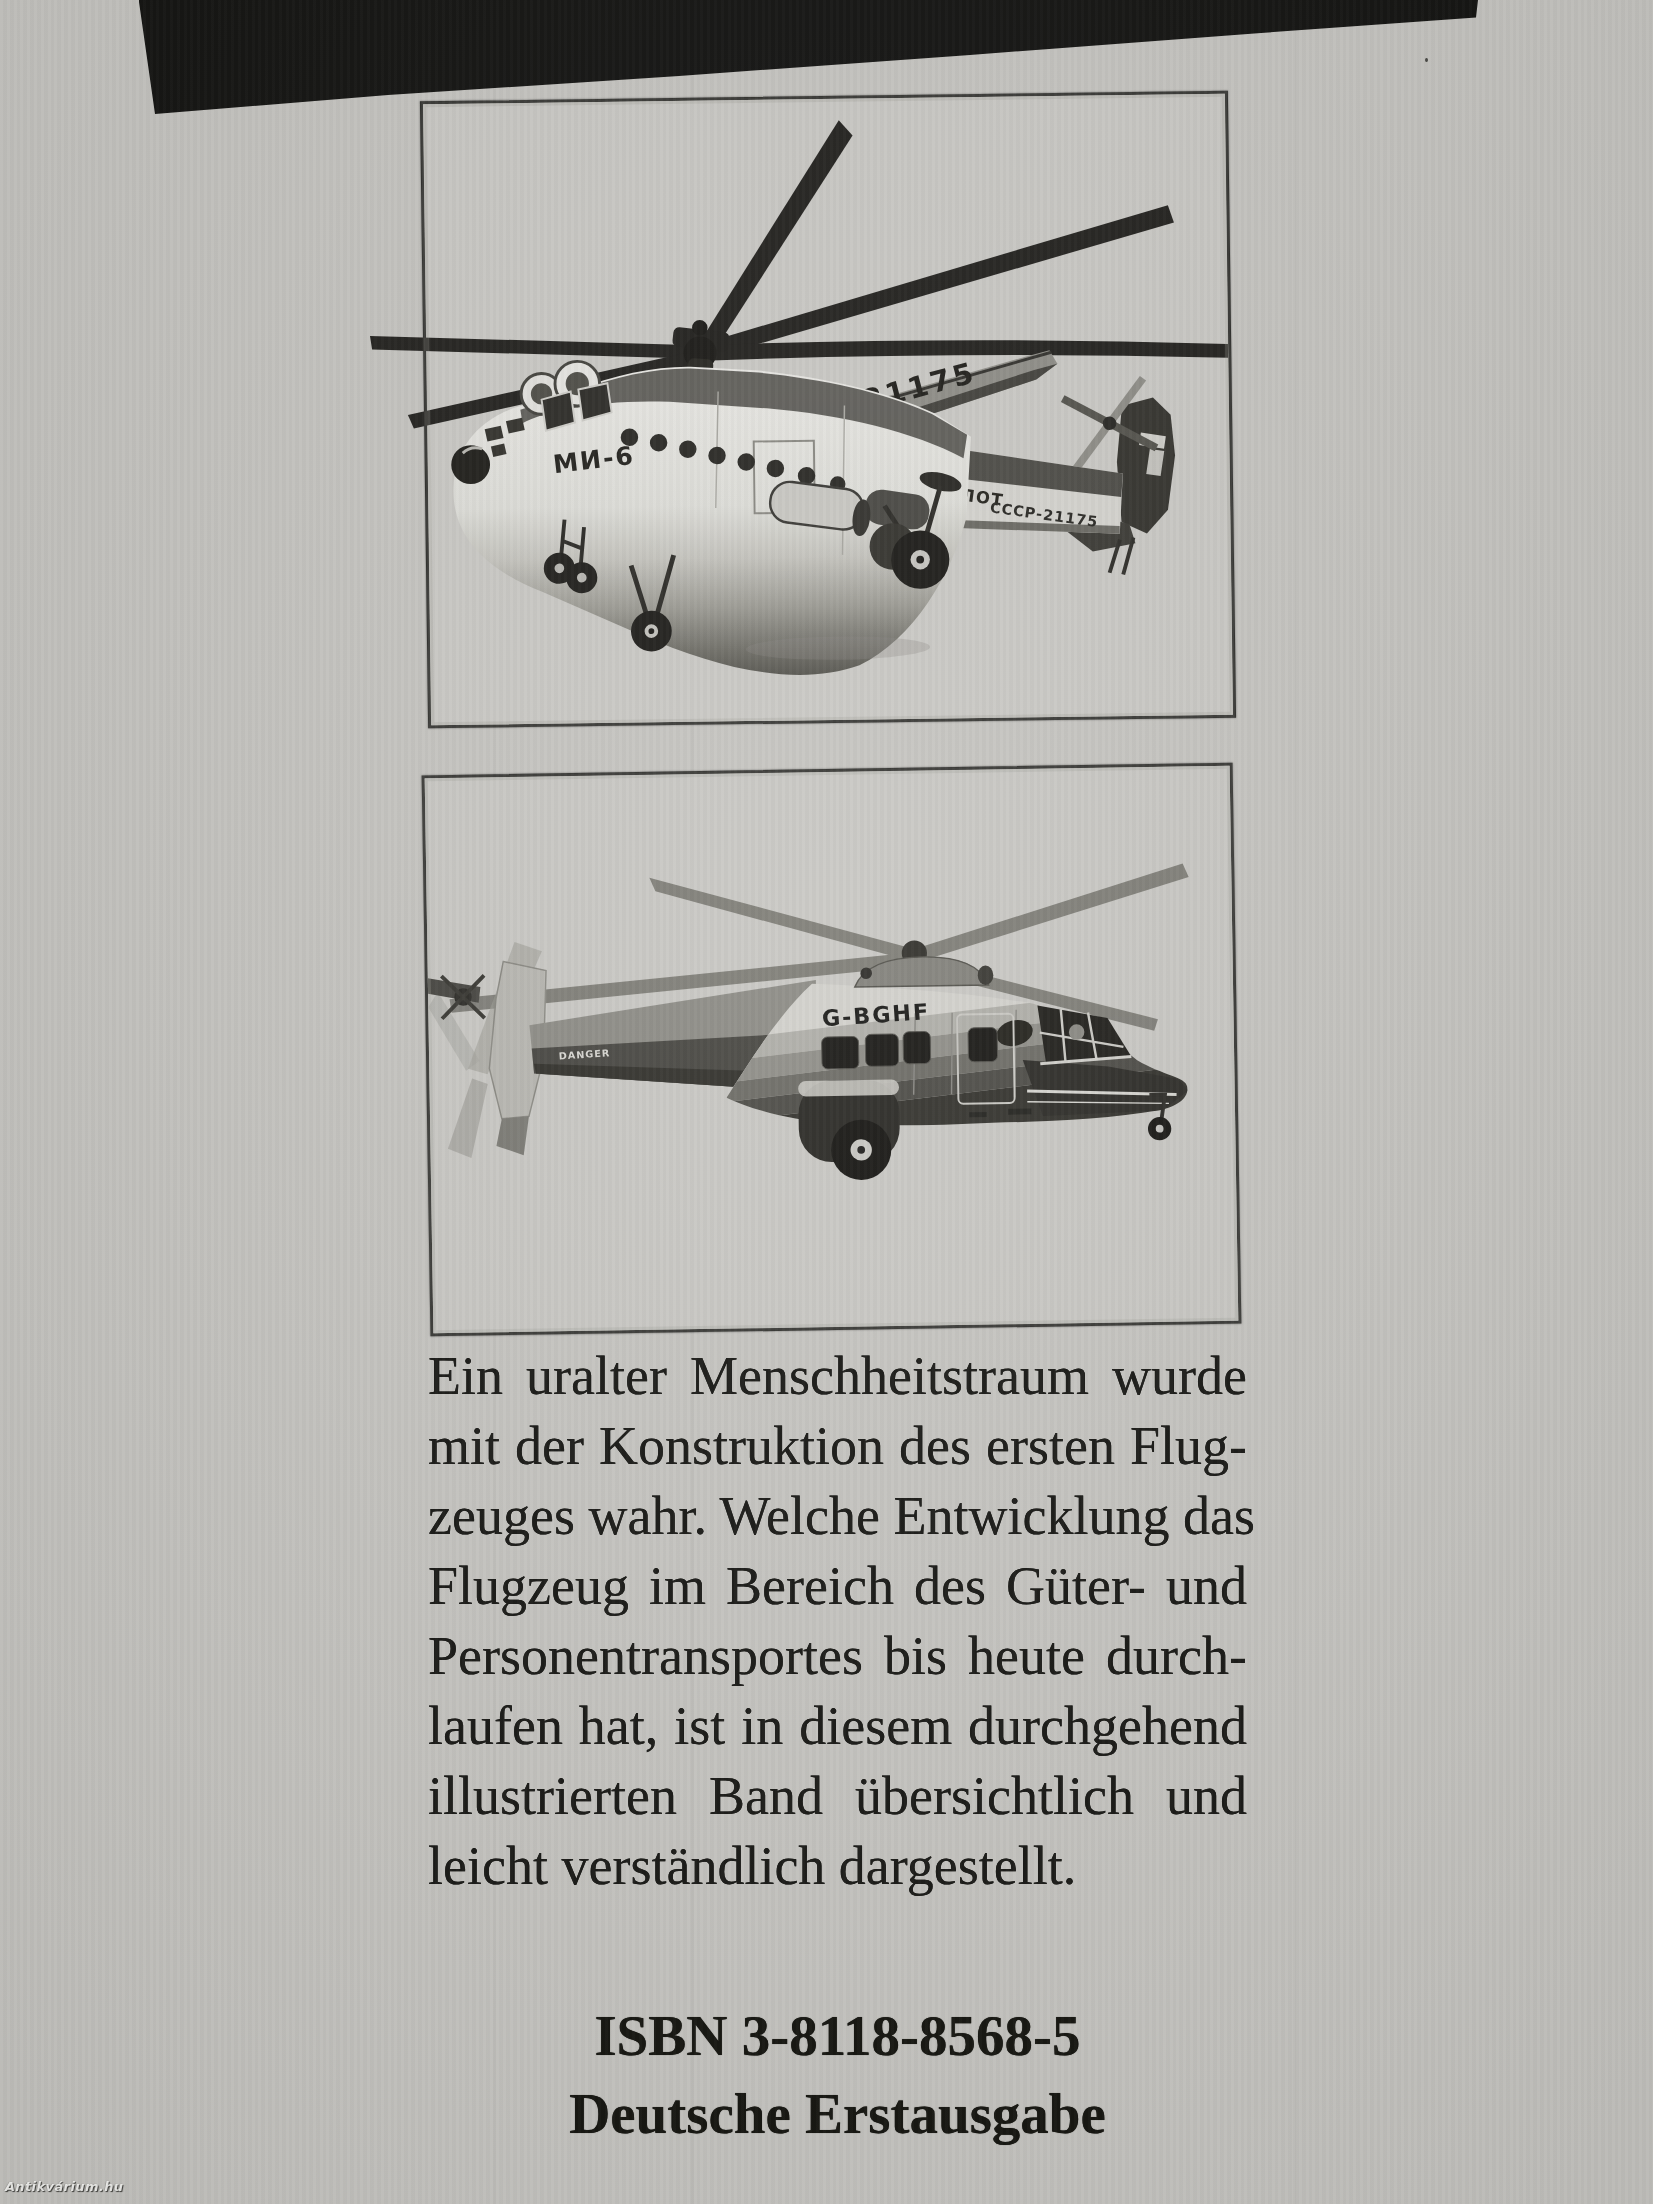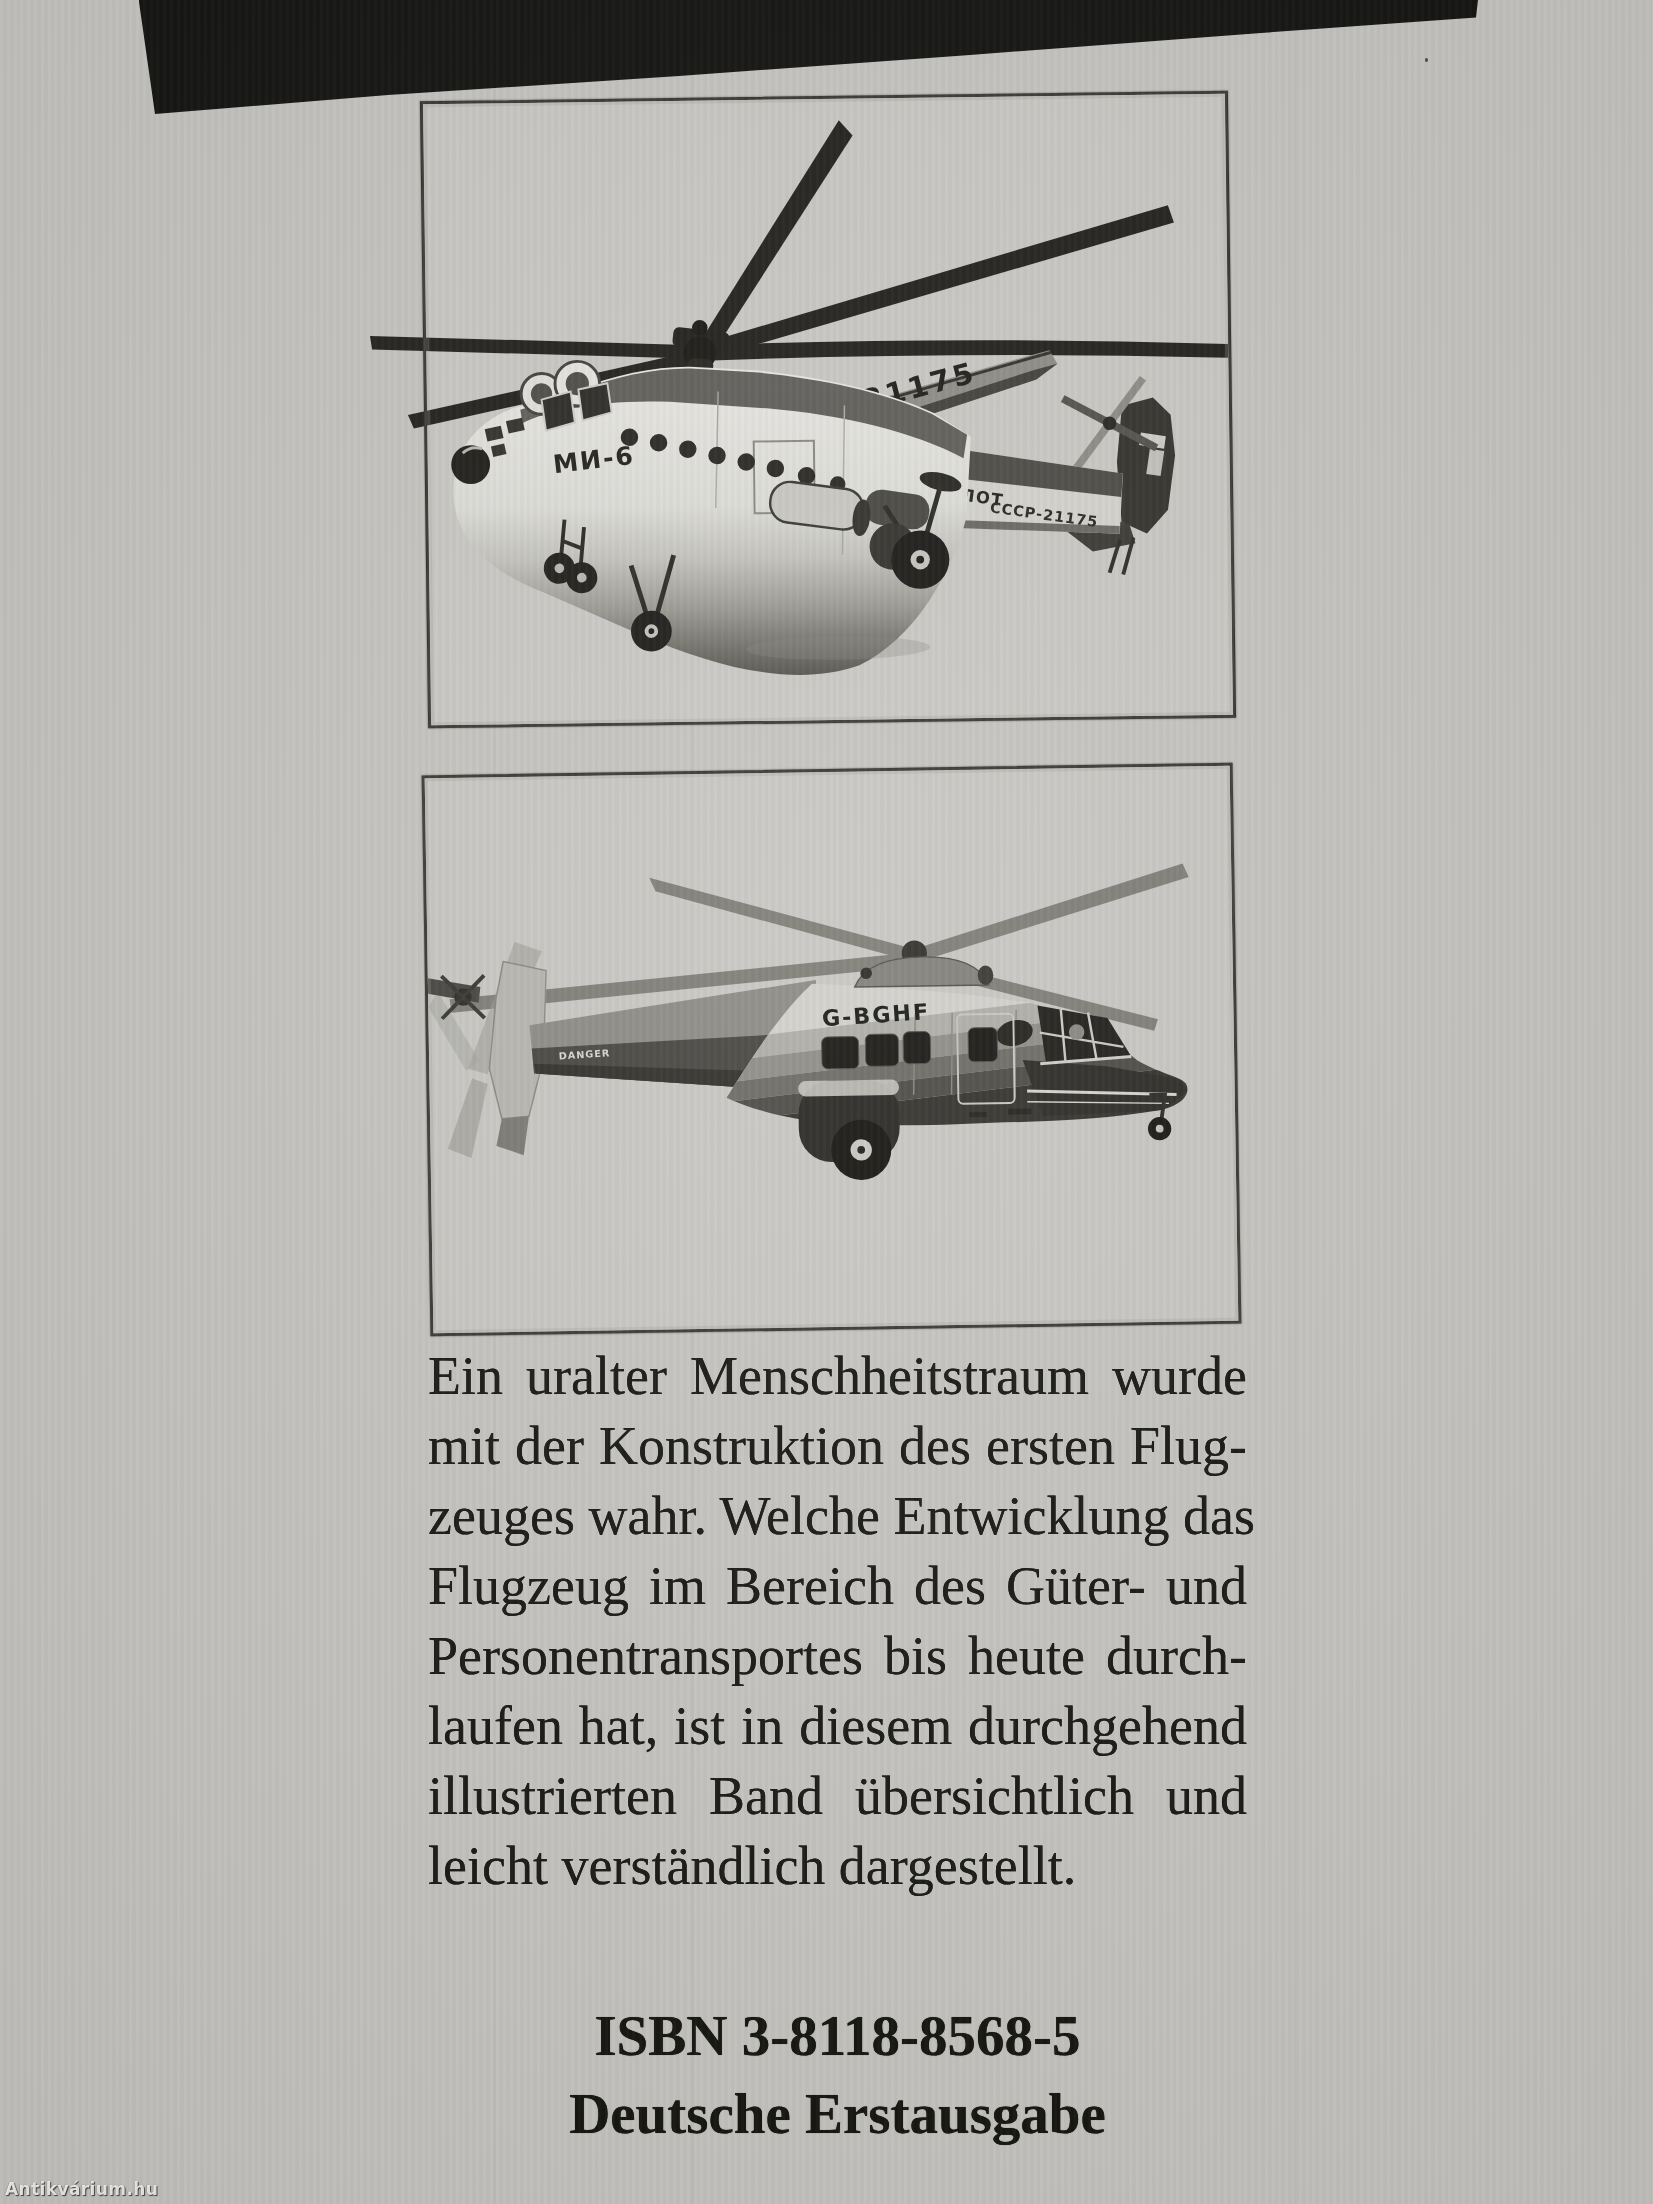--- a/index.html
+++ b/index.html
@@ -38,23 +38,24 @@
   }
   .blurb .line{text-align:justify;text-align-last:justify;white-space:nowrap;}
   .blurb .line.last{text-align-last:left;}
 
   .isbn-block{position:absolute;left:424px;top:1997px;width:827px;text-align:center;z-index:6;color:#14140f;}
   .isbn-line{font-size:57px;font-weight:700;line-height:78px;text-shadow:0 0 0.7px #14140f;}
 
   .watermark{
     position:absolute;left:4.9px;top:2179px;z-index:45;
     font-family:"DejaVu Sans","Liberation Sans",sans-serif;
-    font-weight:700;font-size:17px;letter-spacing:0.4px;
+    font-weight:700;font-size:13px;letter-spacing:0.4px;
     color:rgba(244,244,241,.88);
     text-shadow:1px 1px 1px rgba(45,45,42,.9), -0.5px -0.5px 1px rgba(45,45,42,.35);
+    font-style:italic;
   }
   svg text{font-family:"DejaVu Sans","Liberation Sans",sans-serif;}
 </style>
 </head>
 <body>
 
 <div class="top-band"></div>
 <div class="streak" style="left:691px;opacity:.5"></div>
 <div class="streak" style="left:1293px;opacity:.6"></div>
 <div class="streak" style="left:493px;opacity:.35"></div>

